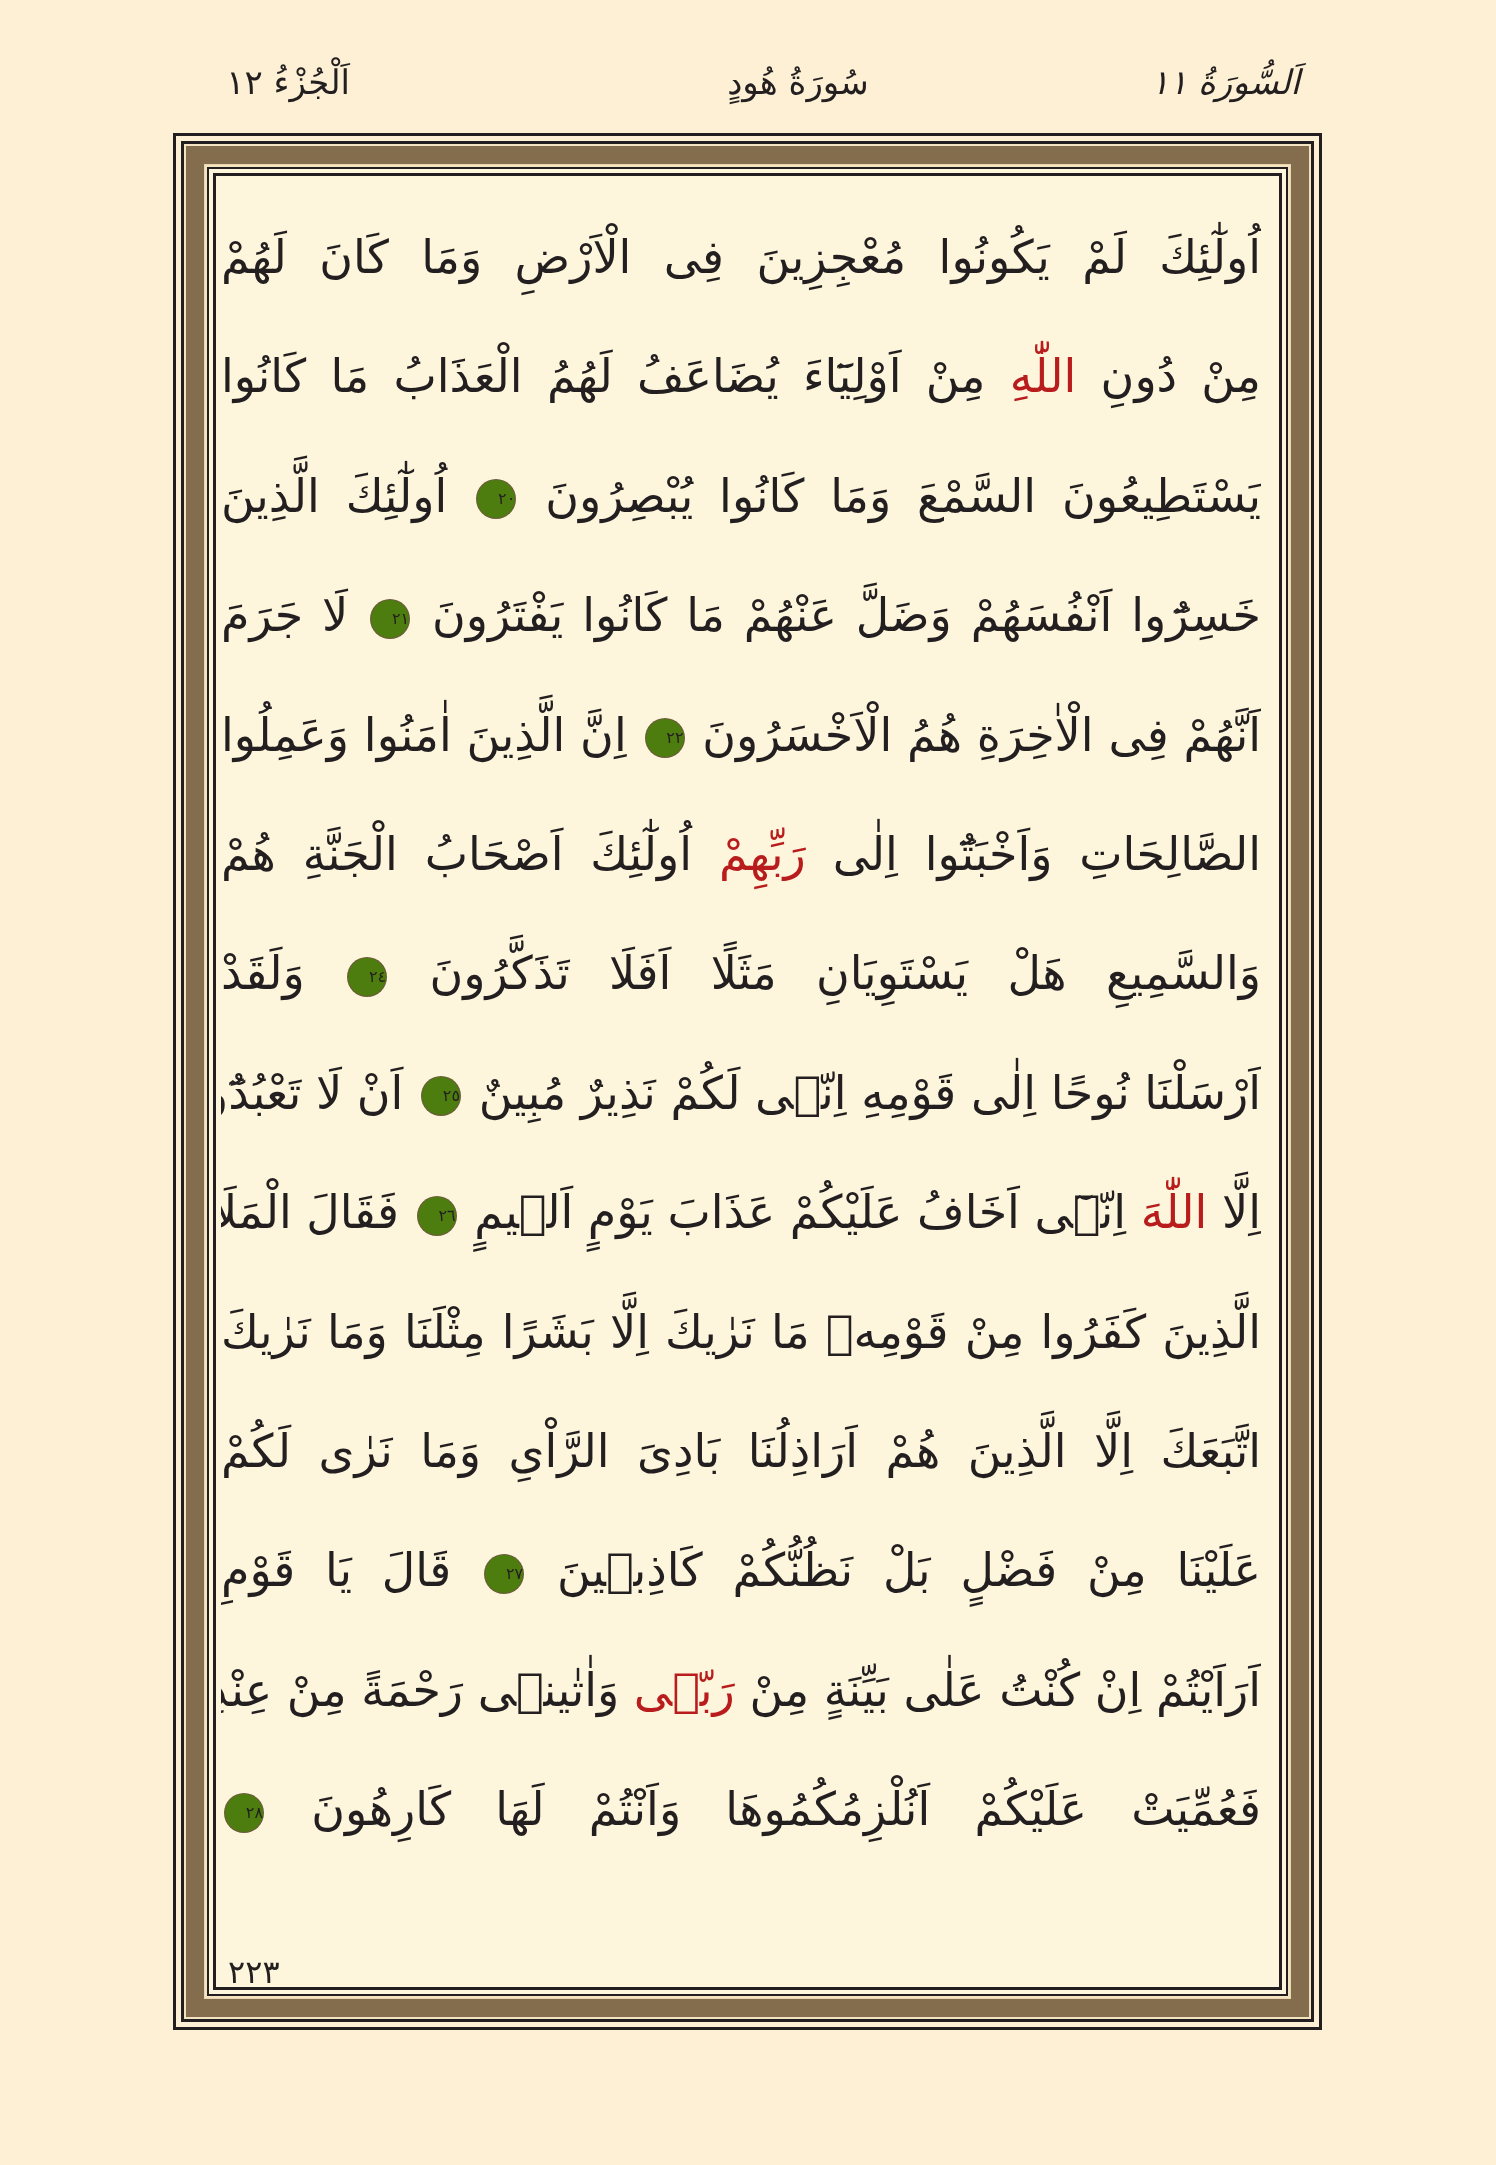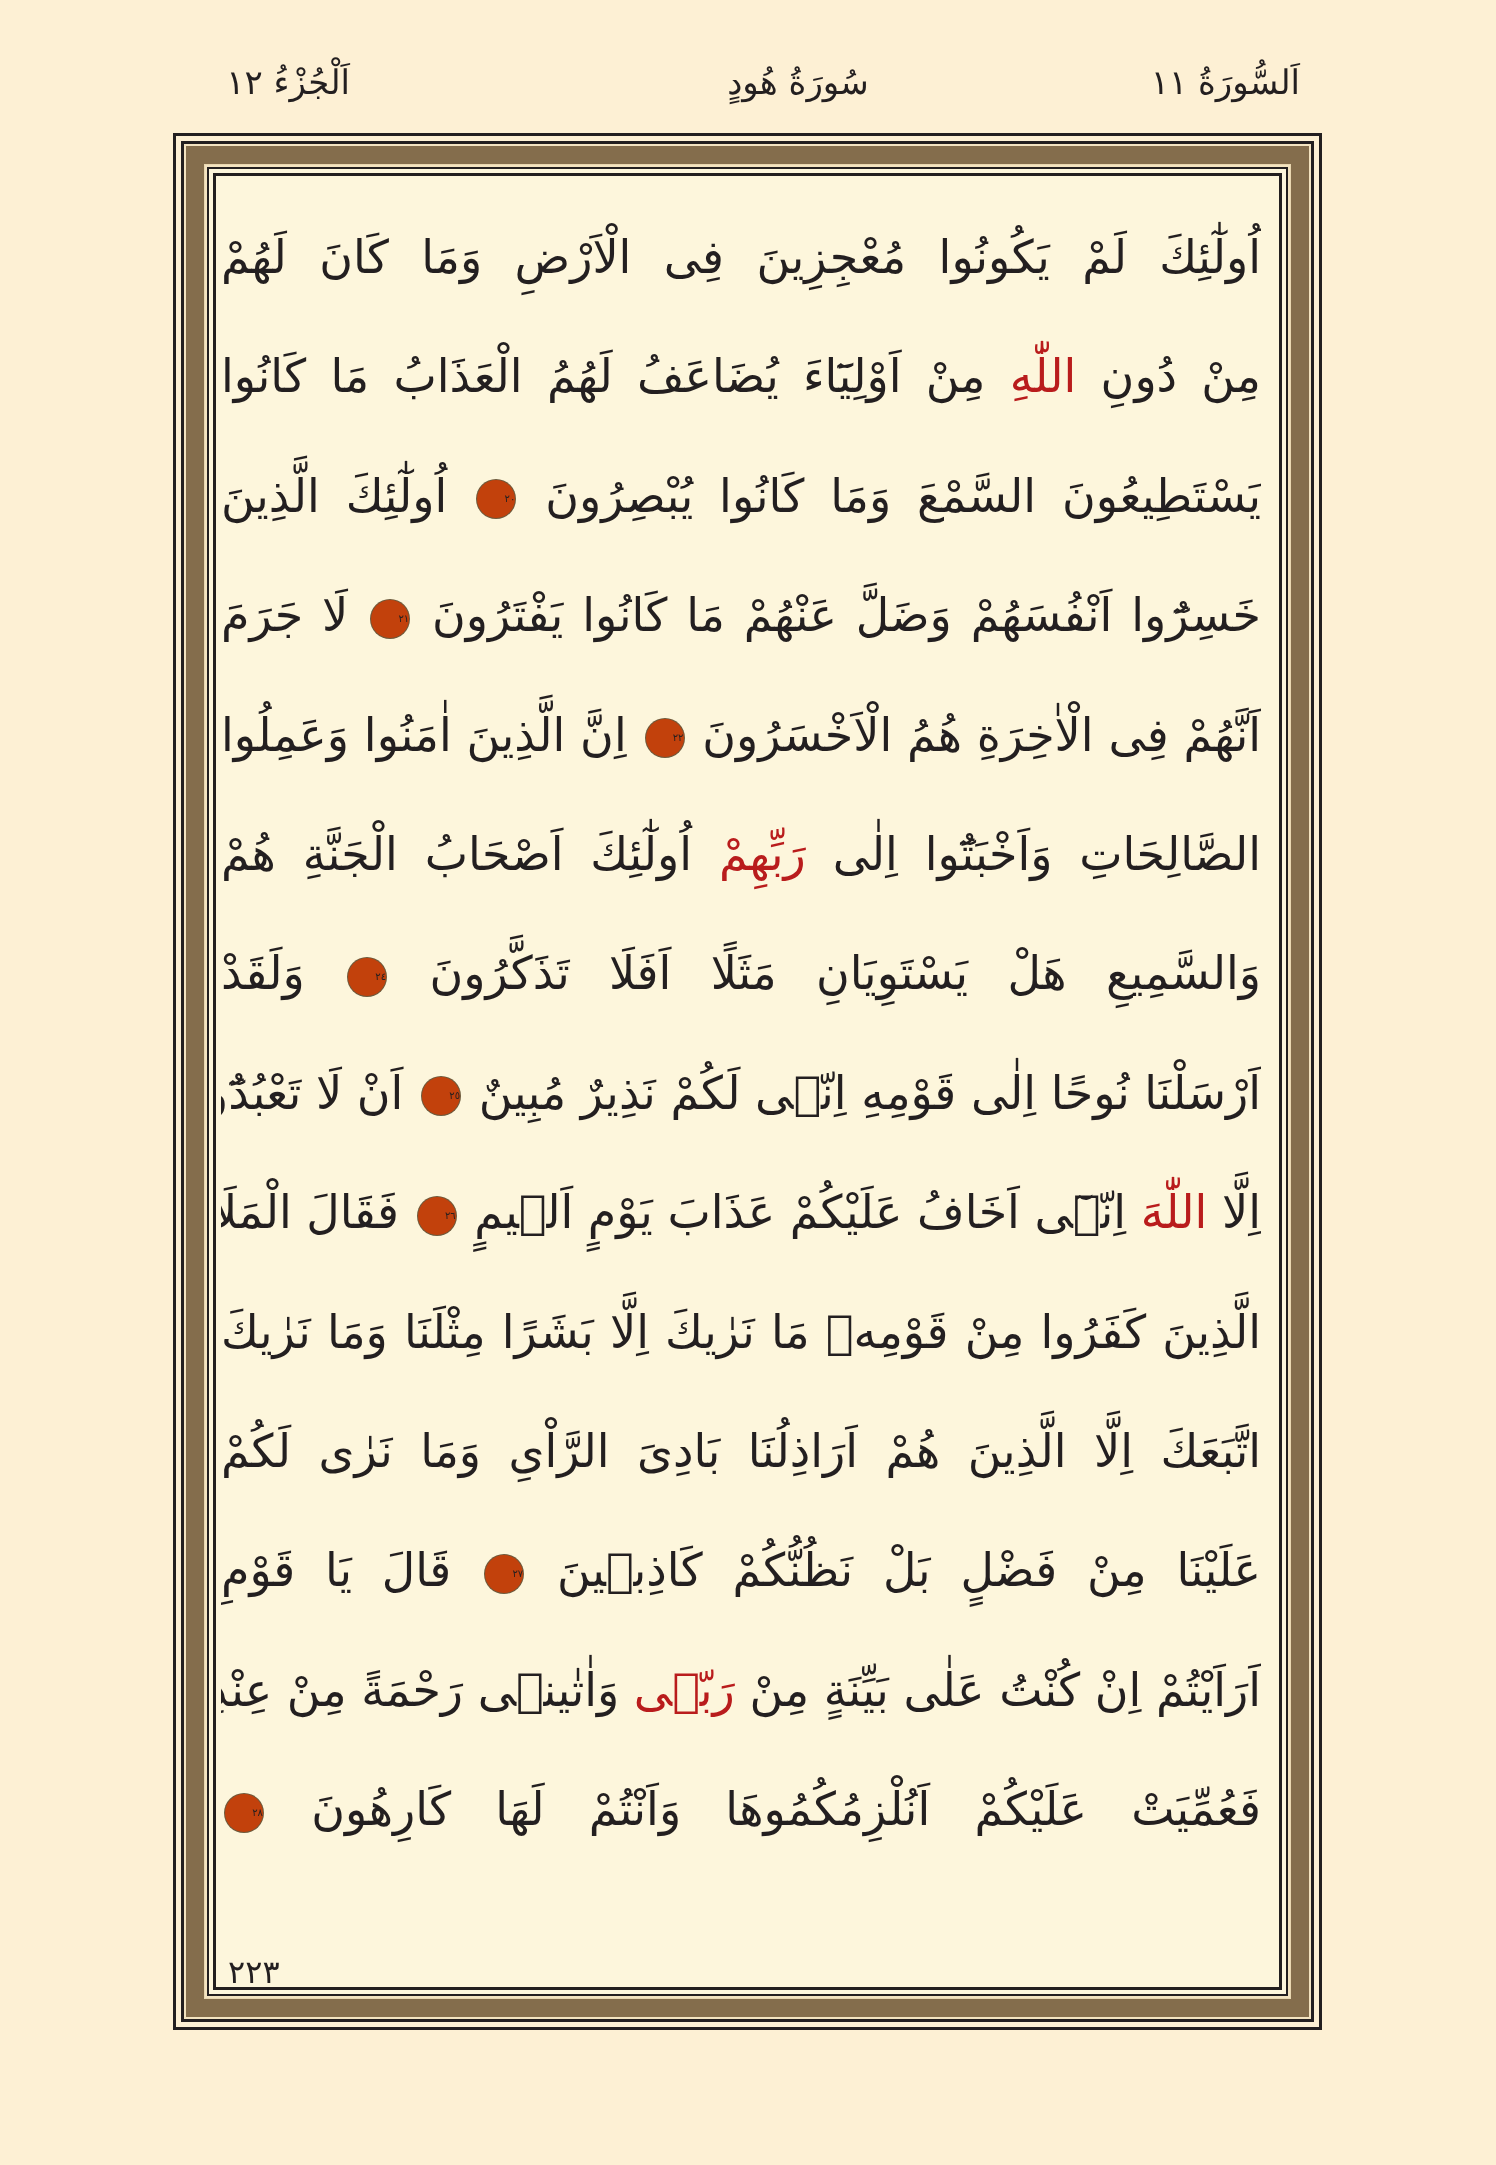--- a/index.html
+++ b/index.html
@@ -6,21 +6,21 @@
   body {
     width:1496px; height:2165px; position:relative; overflow:hidden;
     background:#fdf0d4;
     font-family:"DejaVu Sans", sans-serif;
     color:#231f20;
   }
   .hdr {
     position:absolute; top:62px; font-size:34px; direction:rtl;
     font-family:"DejaVu Serif", serif; color:#231f20; white-space:nowrap;
   }
-  .hdr-right { left:1160px; width:140px; text-align:center; }
+  .hdr-right { left:1160px; width:140px; text-align:center;font-style:italic; }
   .hdr-center { left:698px; width:200px; text-align:center; }
   .hdr-left { left:210px; width:140px; }
 
   .frame-outer {
     position:absolute; left:173px; top:133px; width:1149px; height:1897px;
     border:3px solid #231f20; box-sizing:border-box; background:#fdf0d4;
   }
   .frame-2 {
     position:absolute; left:5px; top:5px; right:5px; bottom:5px;
     border:3px solid #231f20; background:#f3e3c0;
@@ -48,21 +48,21 @@
   .line {
     height:119.4px; line-height:119.4px; direction:rtl;
     text-align:justify; text-align-last:justify;
     font-family:"DejaVu Sans", sans-serif; font-size:46px;
     white-space:nowrap; overflow:hidden;
   }
   .line span.seg { }
   .red { color:#b91c1c; }
   .marker {
     display:inline-block; width:38px; height:38px; border-radius:50%;
-    background:#c2410c; color:#231f20; font-size:10px; line-height:38px;
+    background:#4d7c0f; color:#231f20; font-size:16px; line-height:38px;
     text-align:center; vertical-align:middle; margin:0 4px;
     box-shadow:0 0 0 1px #6e5a3c;
     font-family:"DejaVu Sans", sans-serif;
   }
   .pageno {
     position:absolute; left:228px; top:1953px; font-size:32px;
     font-family:Liberation Sans, sans-serif; direction:rtl;
   }
 </style>
 </head>

